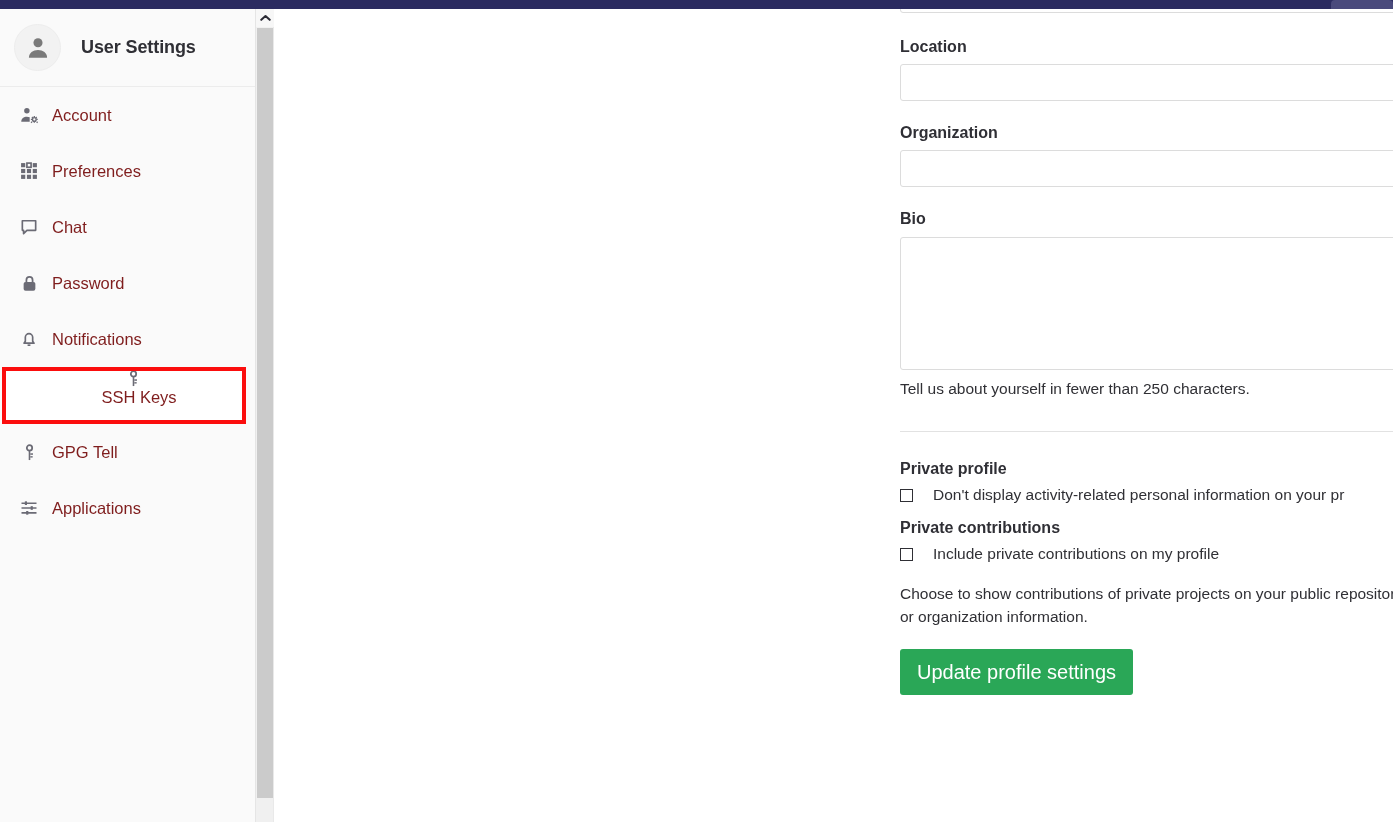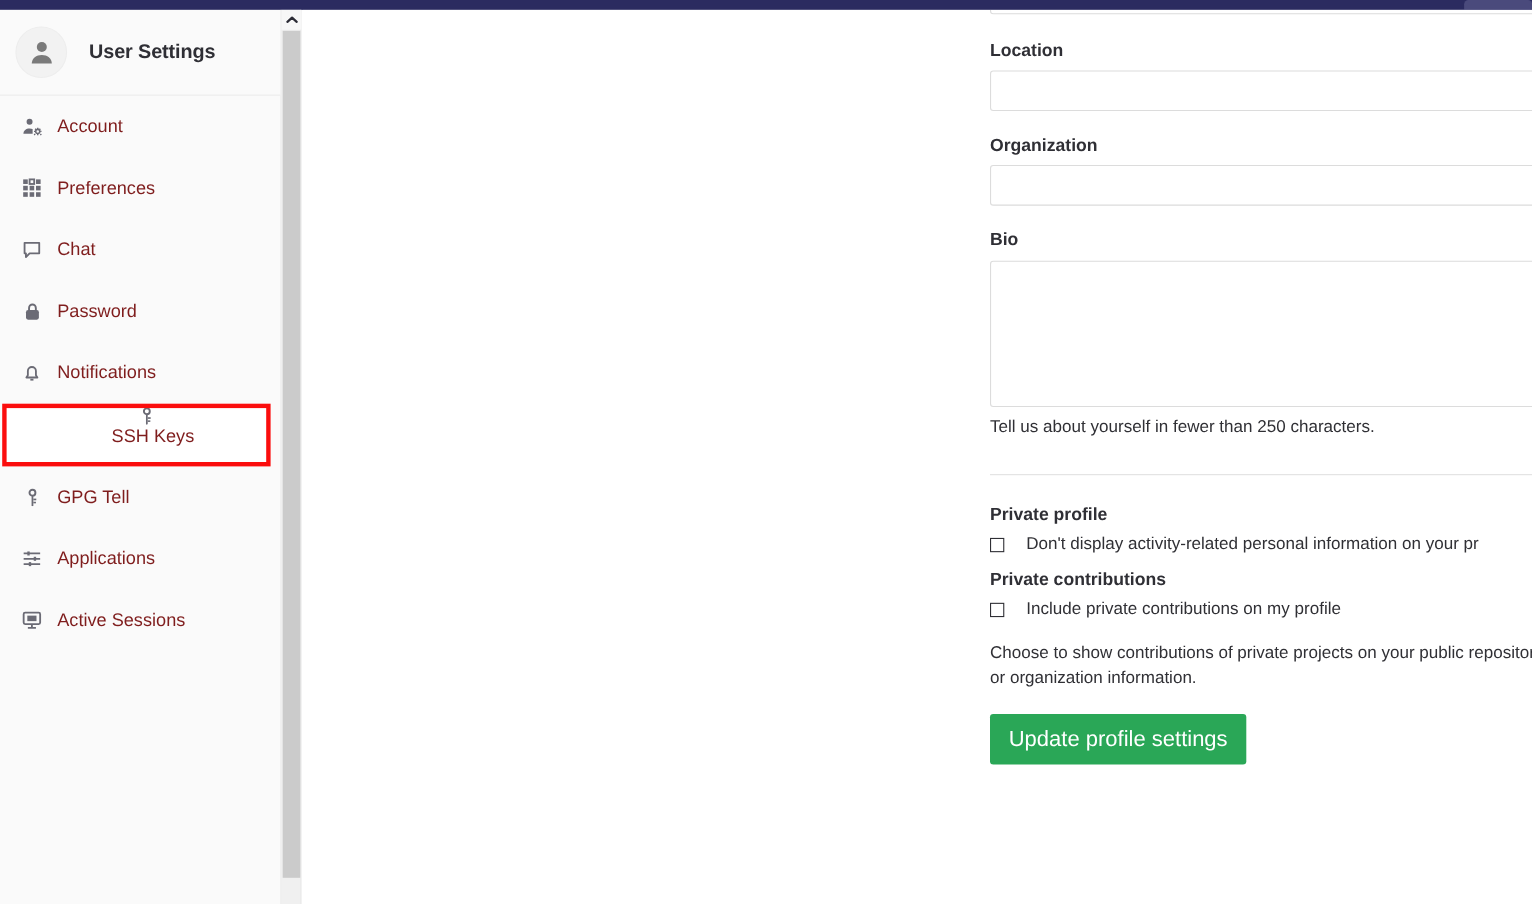--- a/index.html
+++ b/index.html
@@ -381,30 +381,20 @@
           <svg width="20" height="20" viewBox="0 0 24 24" fill="none" stroke="currentColor" stroke-width="1.9">
             <path d="M3 6.2h18M3 12h18M3 17.8h18"></path>
             <rect x="7" y="4" width="2.6" height="4.4" fill="currentColor" stroke="none"></rect>
             <rect x="14" y="9.8" width="2.6" height="4.4" fill="currentColor" stroke="none"></rect>
             <rect x="8.6" y="15.6" width="2.6" height="4.4" fill="currentColor" stroke="none"></rect>
           </svg>
         </span>
         <span class="nav-label">Applications</span>
       </li>
 
-      <li class="nav-item">
-        <span class="nav-icon">
-          <svg width="20" height="20" viewBox="0 0 24 24" fill="none" stroke="currentColor" stroke-width="2">
-            <rect x="3" y="3.6" width="18" height="12.4" rx="1.6"></rect>
-            <rect x="7" y="6.8" width="10" height="6" fill="currentColor" stroke="none"></rect>
-            <path d="M12 16v3.2M7.6 20.2h8.8"></path>
-          </svg>
-        </span>
-        <span class="nav-label">Active Sessions</span>
-      </li>
 
     </ul>
   </div>
 
   <div class="scrollbar">
     <div class="scrollbar-arrow">
       <span>
         <svg width="11" height="8" viewBox="0 0 12 8" fill="none" stroke="#2b2b35" stroke-width="2.2" stroke-linecap="round" stroke-linejoin="round">
           <path d="M1.4 6L6 1.8 10.6 6"></path>
         </svg>

